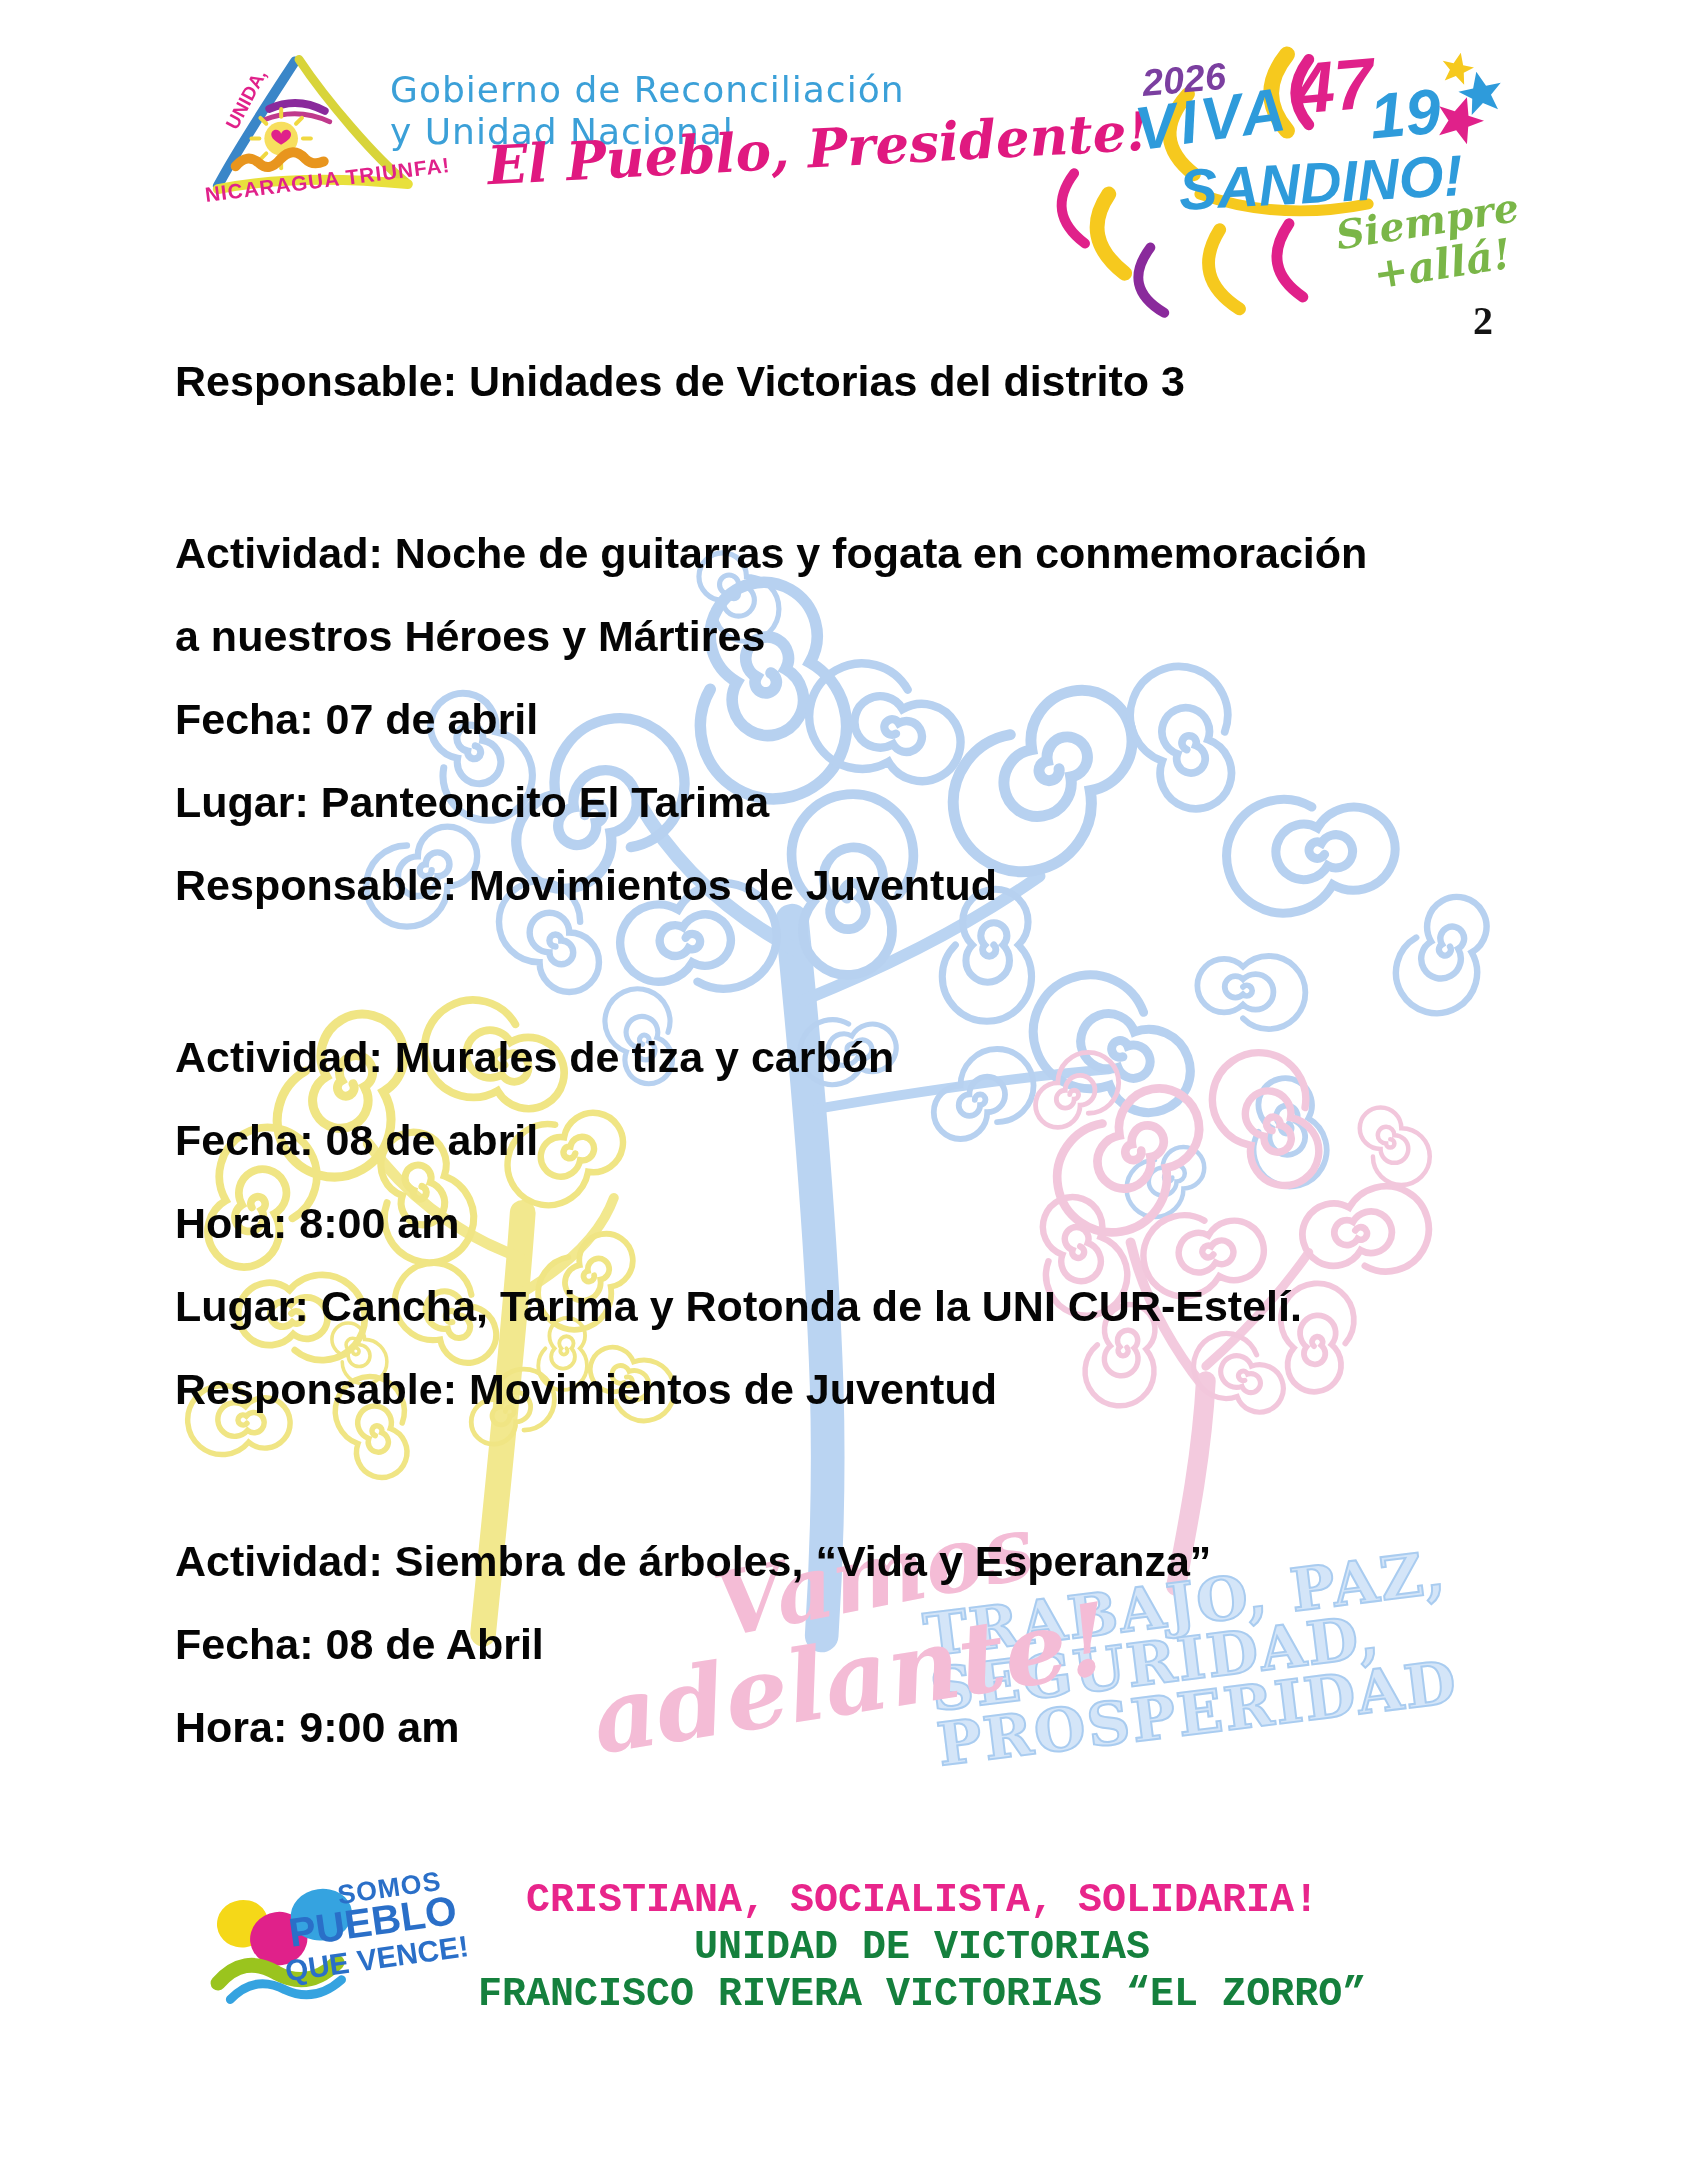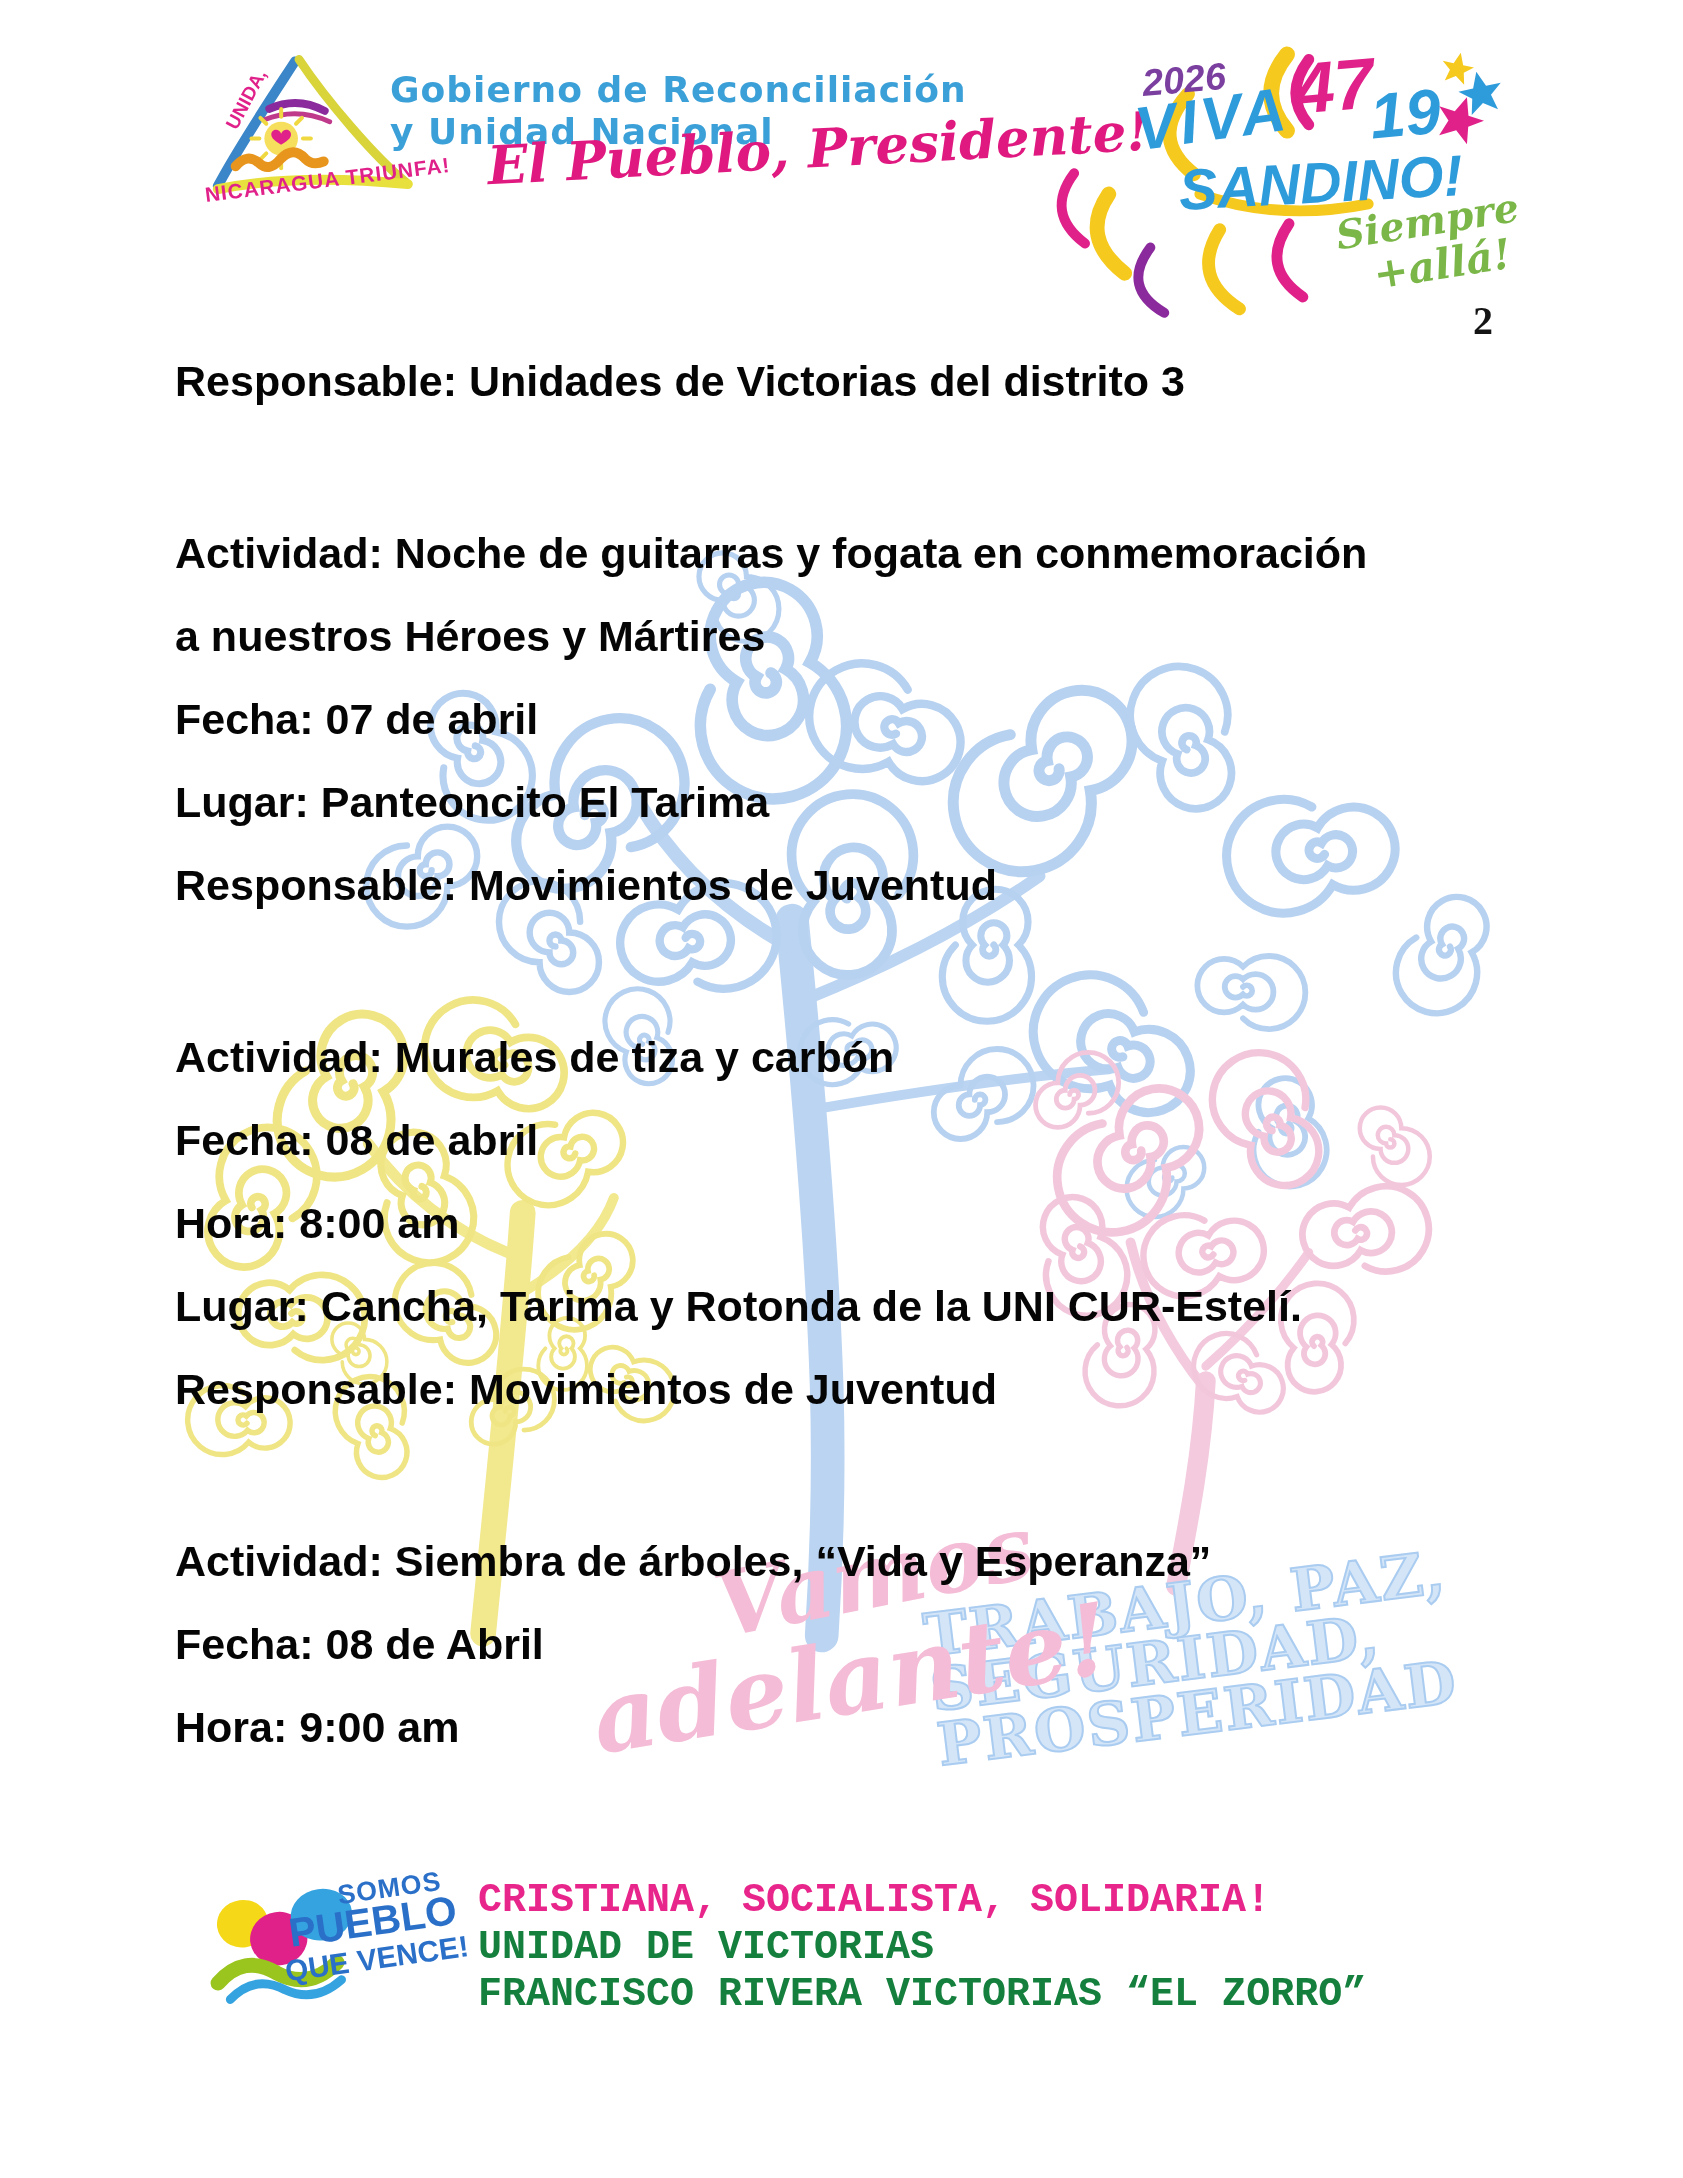--- a/index.html
+++ b/index.html
@@ -2,21 +2,21 @@
 <html><head>
 <meta charset="utf-8">
 <style>
   html,body{margin:0;padding:0;background:#e8e8e8;}
   .page{position:relative;width:1683px;height:2178px;background:#ffffff;overflow:hidden;
         font-family:"Liberation Sans",sans-serif;}
   svg text{user-select:none;}
 
   
   .gov-title{position:absolute;left:390px;top:69px;
-             font-family:"DejaVu Sans",sans-serif;font-weight:700;
+             font-family:"DejaVu Sans",sans-serif;font-weight:400;
              font-size:36px;line-height:42px;color:#3ba0d8;letter-spacing:1px;}
   .gov-slogan{position:absolute;left:487px;top:117px;
               font-family:"DejaVu Serif",serif;font-style:italic;font-weight:700;
               font-size:53px;color:#e01980;transform:rotate(-3deg);white-space:nowrap;}
   .page-num{position:absolute;left:1473px;top:297px;
             font-family:"Liberation Serif",serif;font-weight:700;font-size:40px;color:#141414;}
 
   
   .body-text{position:absolute;left:175px;top:340px;width:1386px;z-index:3;
              font-weight:700;font-size:43px;color:#050505;}
@@ -31,21 +31,21 @@
              color:#d4e5f8;-webkit-text-stroke:2px #a9ccf0;white-space:nowrap;}
   .wm-script{font-family:"DejaVu Serif",serif;font-style:italic;font-weight:700;
              color:#f4bcd6;white-space:nowrap;}
   #wm-vamos{left:713px;top:1523px;font-size:89px;transform:rotate(-11deg);}
   #wm-adelante{left:590px;top:1620px;font-size:99px;transform:rotate(-9deg);}
 
   
   .footer-text{position:absolute;left:478px;top:1877px;z-index:3;
                font-family:"Liberation Mono",monospace;font-weight:700;
                font-size:40px;line-height:47px;}
-  .footer-text p{margin:0;white-space:nowrap;}
+  .footer-text p{margin:0;white-space:nowrap;text-align:center;}
   .footer-text .pink{color:#e8258b;}
   .footer-text .blue{color:#15803d;}
 
   .art{position:absolute;left:0;top:0;z-index:0;}
   .art-top{z-index:2;}
 </style>
 </head>
 <body>
 
 <div class="page">

